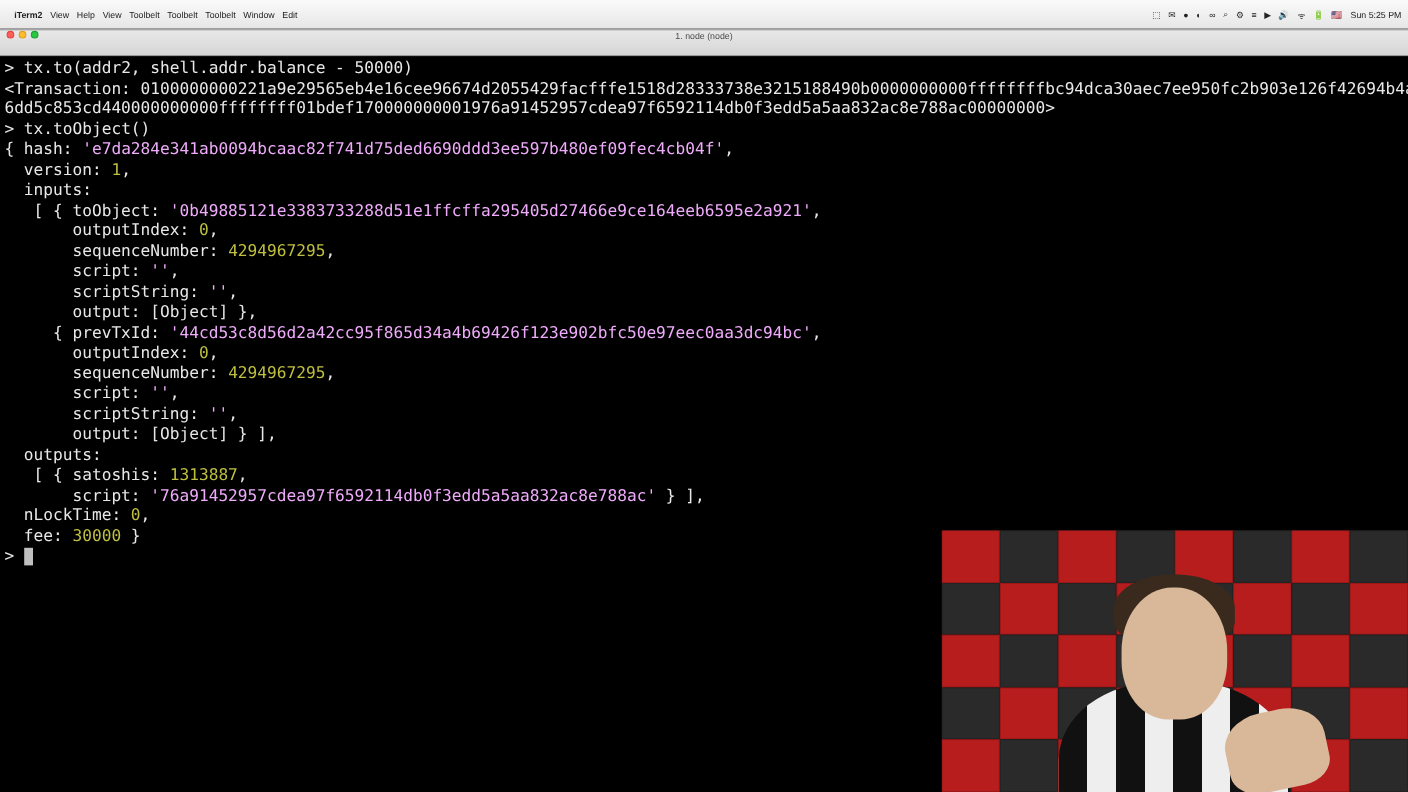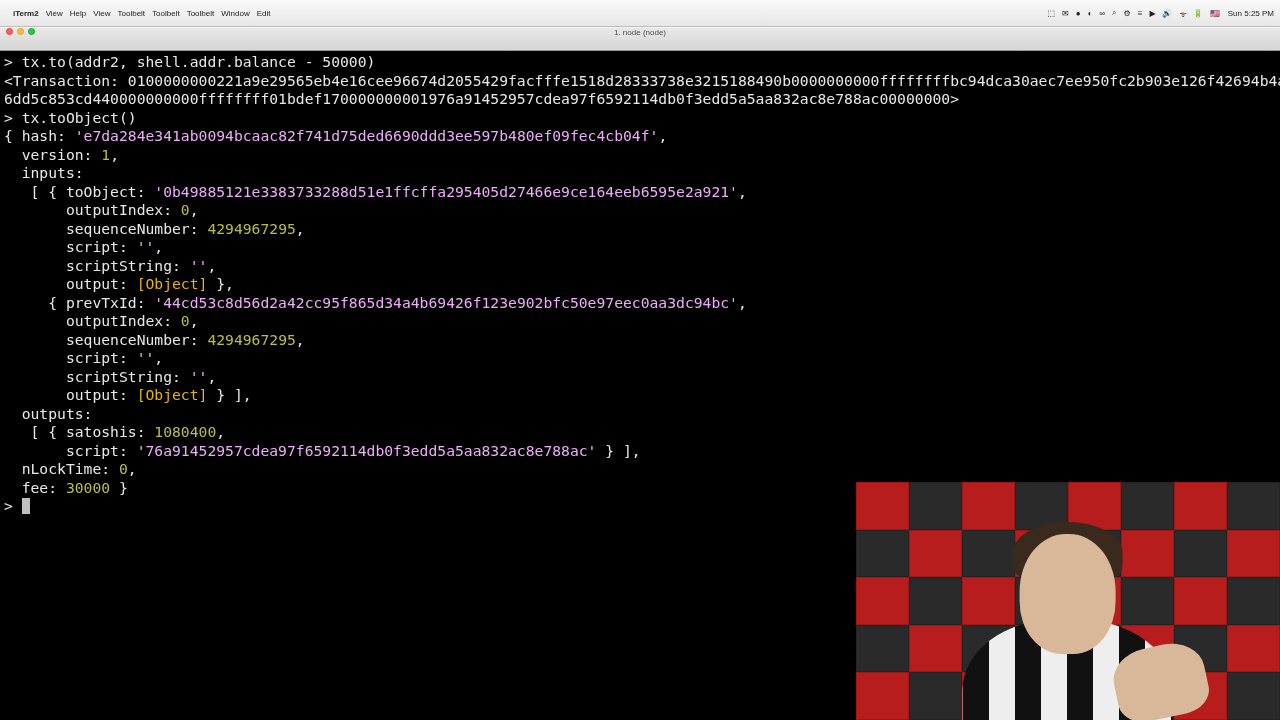--- a/index.html
+++ b/index.html
@@ -54,21 +54,21 @@
     font-size: 14.7px;
     line-height: 18.5px;
     padding: 2px 4px;
     white-space: pre;
     letter-spacing: 0px;
     height: calc(720px - 12px - 11px);
     overflow:hidden;
   }
   .g { color:#f0abfc; }      
   .y { color:#bfbf3f; }      
-  .c { color:#eab308; }
+  .c { color:#e5e5e5; }
   .prompt { color:#e8e8e8; }
   .cursor {
     display:inline-block;
     width:8px; height:16px;
     background:#bfbfbf;
     vertical-align:text-bottom;
   }
   
   .webcam {
     position:absolute;
@@ -179,21 +179,21 @@
 <span><span>       script: </span><span class="g">''</span>,</span>
 <span><span>       scriptString: </span><span class="g">''</span>,</span>
 <span><span>       output: </span><span class="c">[Object]</span><span> },</span></span>
 <span><span>     { prevTxId: </span><span class="g">'44cd53c8d56d2a42cc95f865d34a4b69426f123e902bfc50e97eec0aa3dc94bc'</span>,</span>
 <span><span>       outputIndex: </span><span class="y">0</span>,</span>
 <span><span>       sequenceNumber: </span><span class="y">4294967295</span>,</span>
 <span><span>       script: </span><span class="g">''</span>,</span>
 <span><span>       scriptString: </span><span class="g">''</span>,</span>
 <span><span>       output: </span><span class="c">[Object]</span><span> } ],</span></span>
 <span>  outputs:</span>
-<span><span>   [ { satoshis: </span><span class="y">1080400</span>,</span>
+<span><span>   [ { satoshis: </span><span class="y">1313887</span>,</span>
 <span><span>       script: </span><span class="g">'76a91452957cdea97f6592114db0f3edd5a5aa832ac8e788ac'</span><span> } ],</span></span>
 <span><span>  nLockTime: </span><span class="y">0</span>,</span>
 <span><span>  fee: </span><span class="y">30000</span><span> }</span></span>
 <span class="prompt">&gt; </span><span class="cursor"></span></div>
 
 <div class="webcam">
   <div class="tiles">
     <div class="r"></div>
       <div class="k"></div>
       <div class="r"></div>

